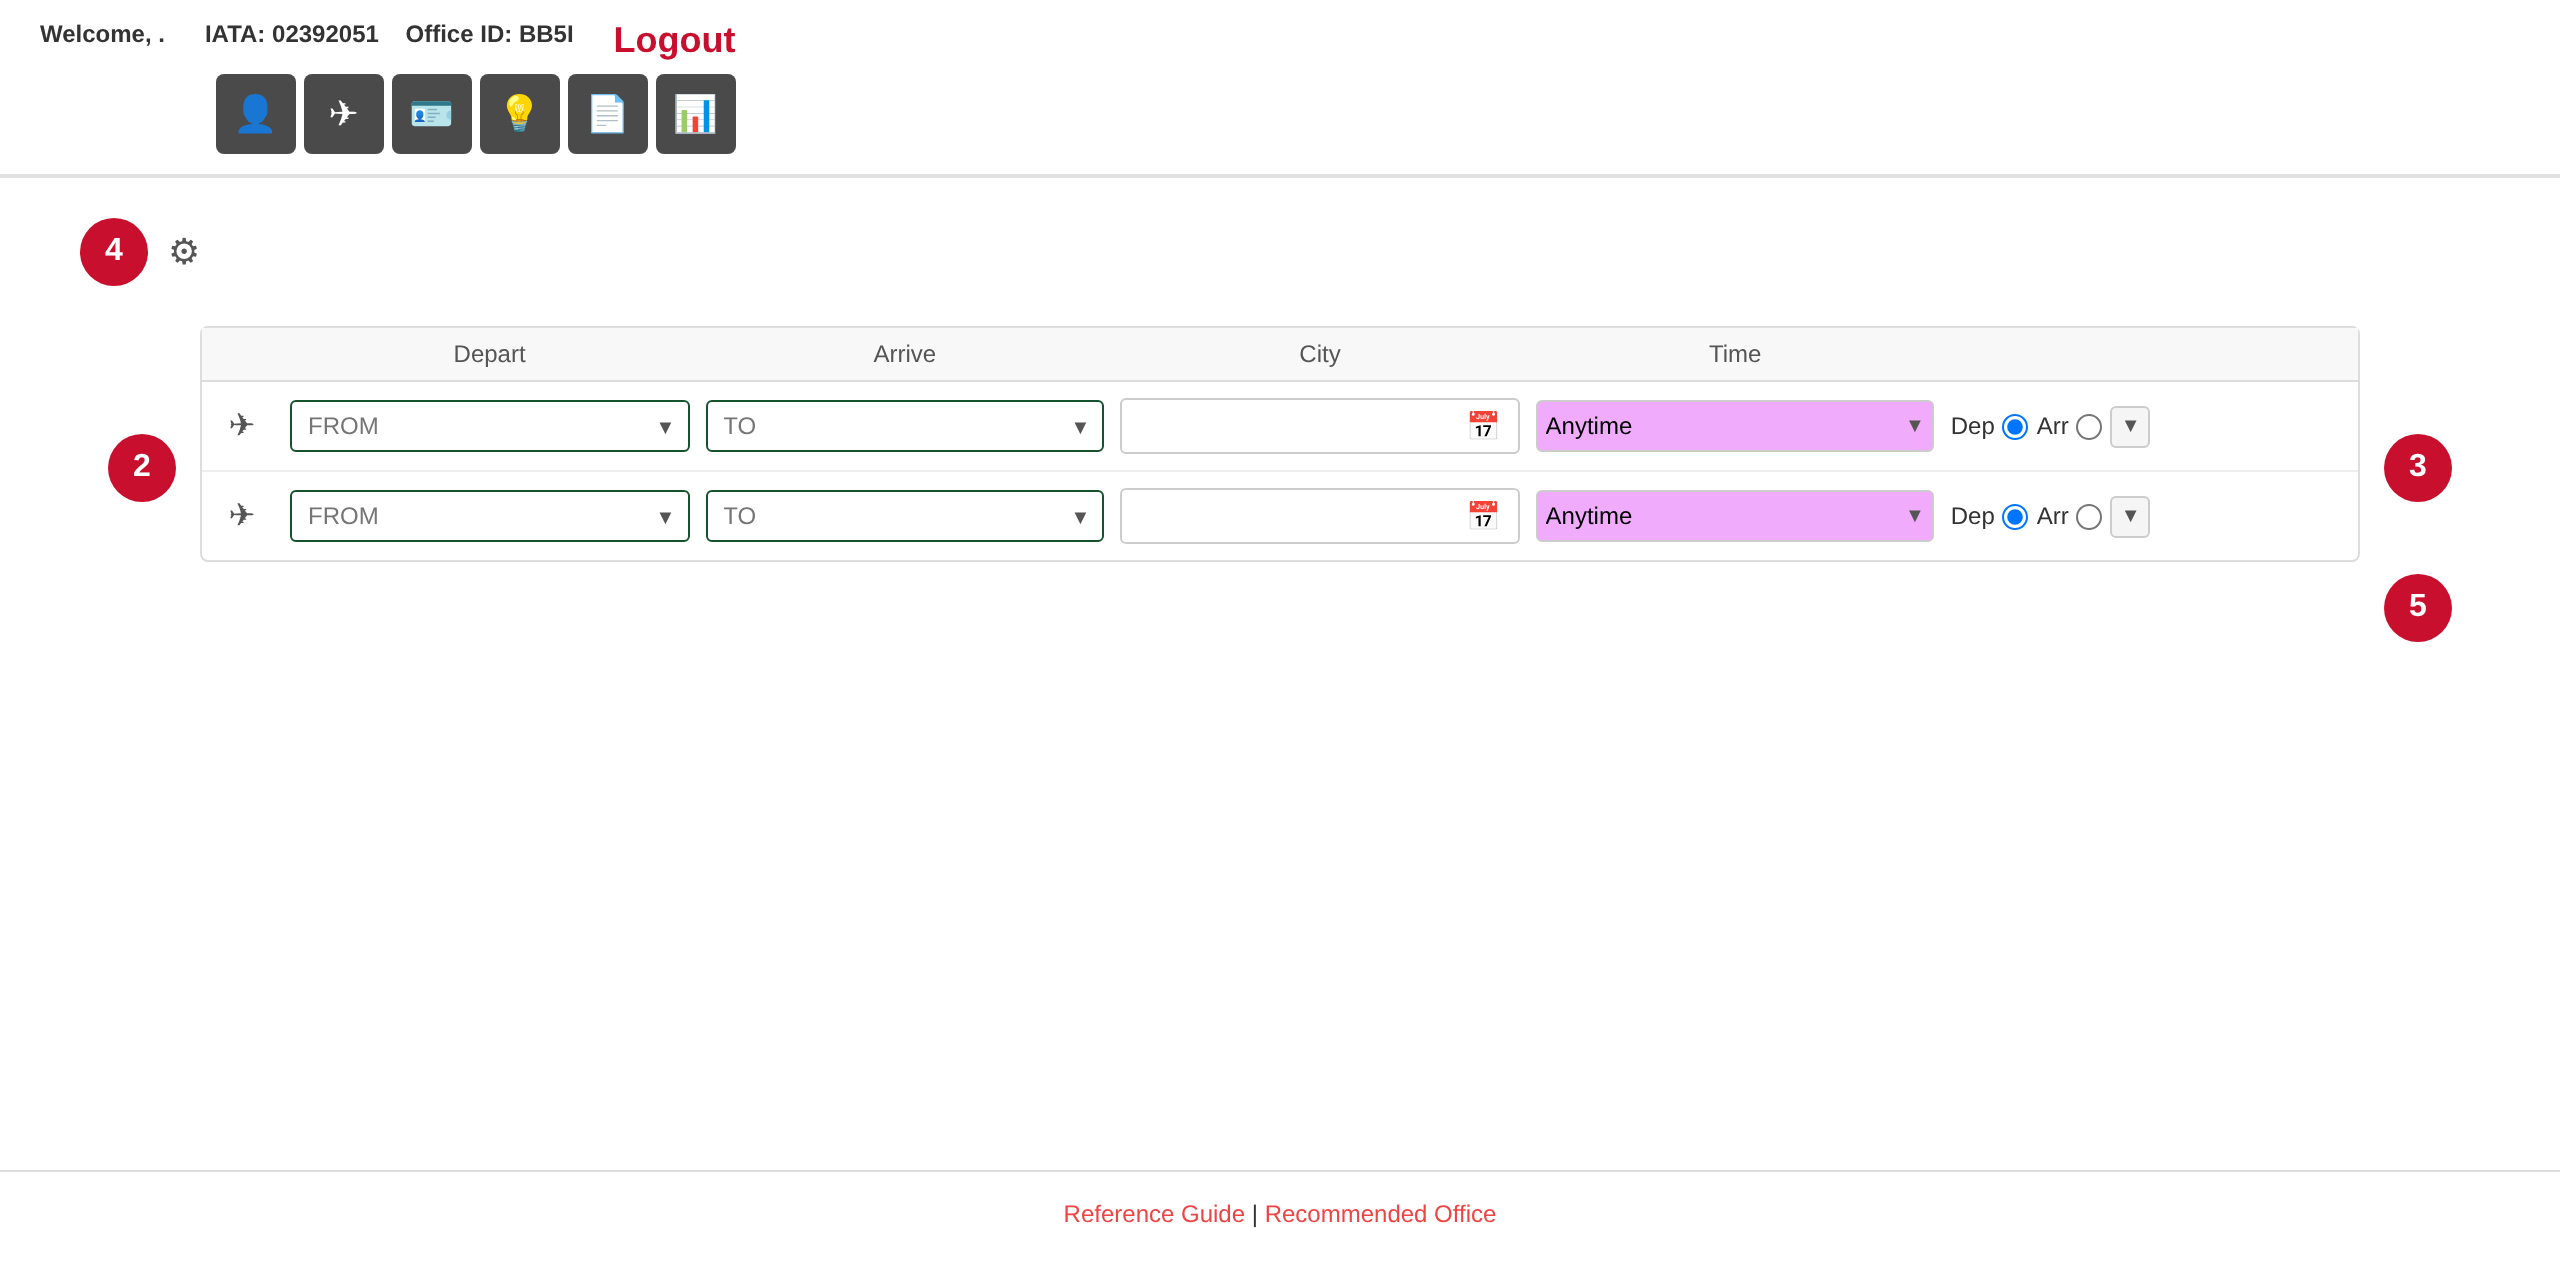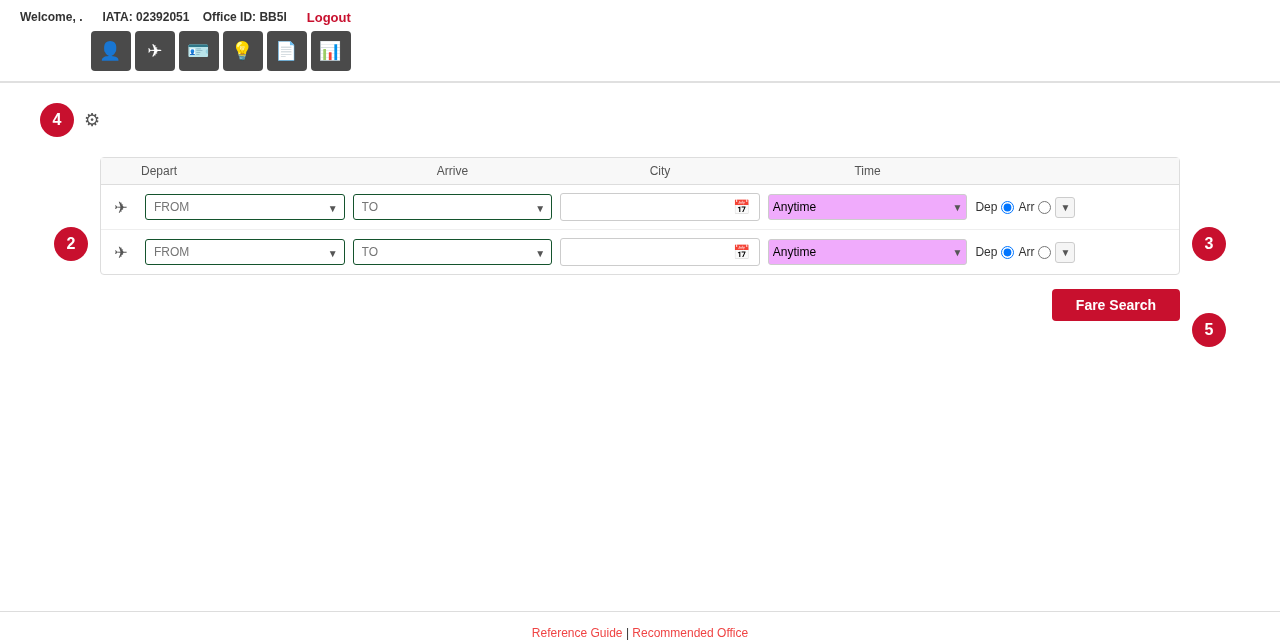--- a/index.html
+++ b/index.html
@@ -6,21 +6,21 @@
     body { font-family: Arial, sans-serif; background: #fff; color: #333; font-size: 13px; }
 
     
     .header { display: flex; align-items: center; justify-content: space-between; padding: 10px 20px; border-bottom: 2px solid #e0e0e0; }
     .logo-area { display: flex; align-items: center; gap: 10px; }
     .logo-img { width: 80px; height: 50px; }
     .logo-text { font-size: 18px; color: #c8102e; font-weight: bold; }
     .app-subtitle { font-size: 16px; color: #555; }
     .header-right { display: flex; flex-direction: column; align-items: flex-end; gap: 6px; }
     .user-info { font-size: 12px; color: #333; display: flex; gap: 20px; font-weight: bold; }
-    .logout-link { color: #c8102e; text-decoration: none; font-size: 13px; cursor: pointer; }
+    .logout-link { color: #c8102e; text-decoration: none; font-size: 18px; cursor: pointer; }
     .nav-icons { display: flex; gap: 4px; }
     .nav-icon-btn { width: 40px; height: 40px; border: none; border-radius: 4px; cursor: pointer; display: flex; align-items: center; justify-content: center; font-size: 18px; }
     .nav-icon-btn.active { background: #4a4a4a; color: #fff; }
     .nav-icon-btn:not(.active) { background: #6c757d; color: #fff; }
 
     
     .main-content { padding: 20px 40px; }
 
     
     .toolbar { display: flex; align-items: center; gap: 10px; margin-bottom: 20px; }
@@ -99,21 +99,21 @@
     </div>
 
     <div style="position:absolute; right:-46px; top:50%; transform:translateY(-50%); z-index:10;">
       <div class="step-badge">3</div>
     </div>
 
     <div class="search-form">
 
       <div style="display:grid; grid-template-columns:40px 1fr 1fr 1fr 1fr 1fr; background:#f8f8f8; border-bottom:1px solid #ddd; padding:6px 0;">
         <div></div>
-        <div style="font-size:12px;color:#555;text-align:left;">Depart</div>
+        <div style="font-size:12px;color:#555;text-align:center;">Depart</div>
         <div style="font-size:12px;color:#555;text-align:center;">Arrive</div>
         <div style="font-size:12px;color:#555;text-align:center;">City</div>
         <div style="font-size:12px;color:#555;text-align:center;">Time</div>
         <div></div>
       </div>
 
       <div style="display:grid; grid-template-columns:40px 1fr 1fr 1fr 1fr 1fr; align-items:center; padding:6px 0; border-bottom:1px solid #eee;">
         <div class="plane-icon">✈</div>
         <div class="field-with-arrow" style="margin:2px 4px;">
           <input type="text" style="border: none; outline: none; padding: 5px 8px; flex: 1 1 0%; font-size: 12px; color: rgb(153, 153, 153); background: transparent; width: 100%;" placeholder="FROM">
@@ -166,21 +166,20 @@
           <span>Dep</span>
           <input type="radio" name="dep-arr-2" checked="" style="">
           <span>Arr</span>
           <input type="radio" name="dep-arr-2" style="">
           <span class="small-arrow">▼</span>
         </div>
       </div>
     </div>
 
     <div style="display:flex;justify-content:flex-end;padding:14px 0 10px 0;position:relative;">
-      <button class="fare-search-btn">Fare Search</button>
 
       <div style="position:absolute; right:-46px; bottom:-16px;">
         <div class="step-badge">5</div>
       </div>
     </div>
 
   </div>
 
 </div>
 

